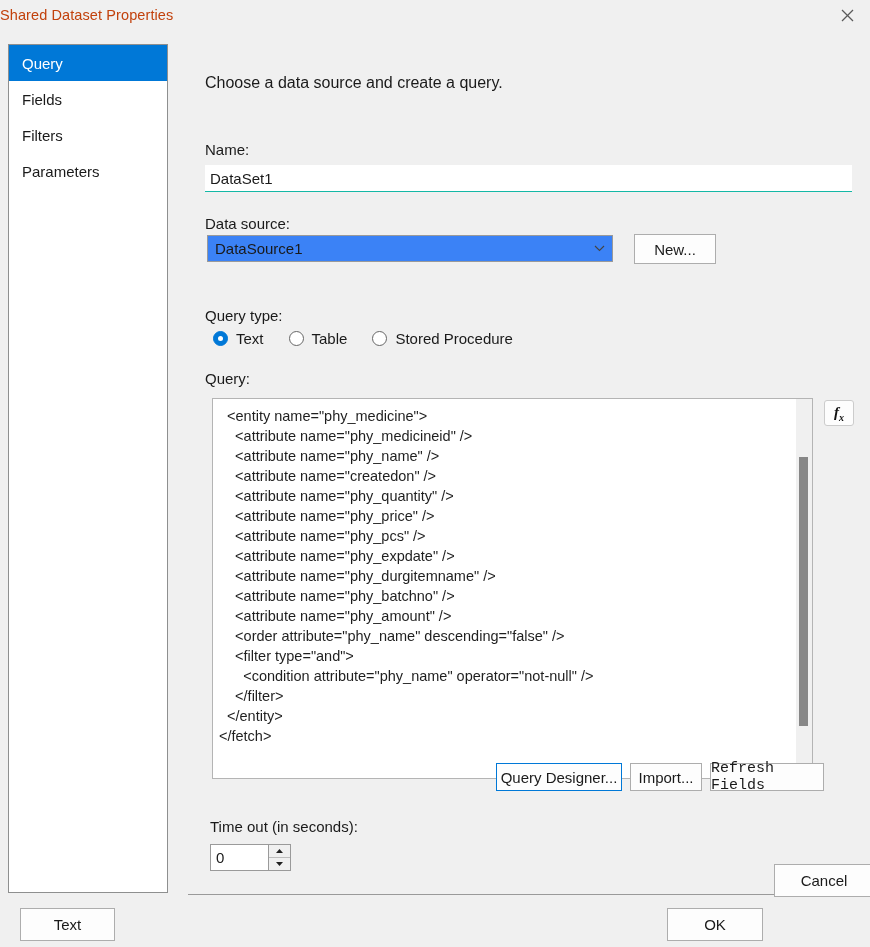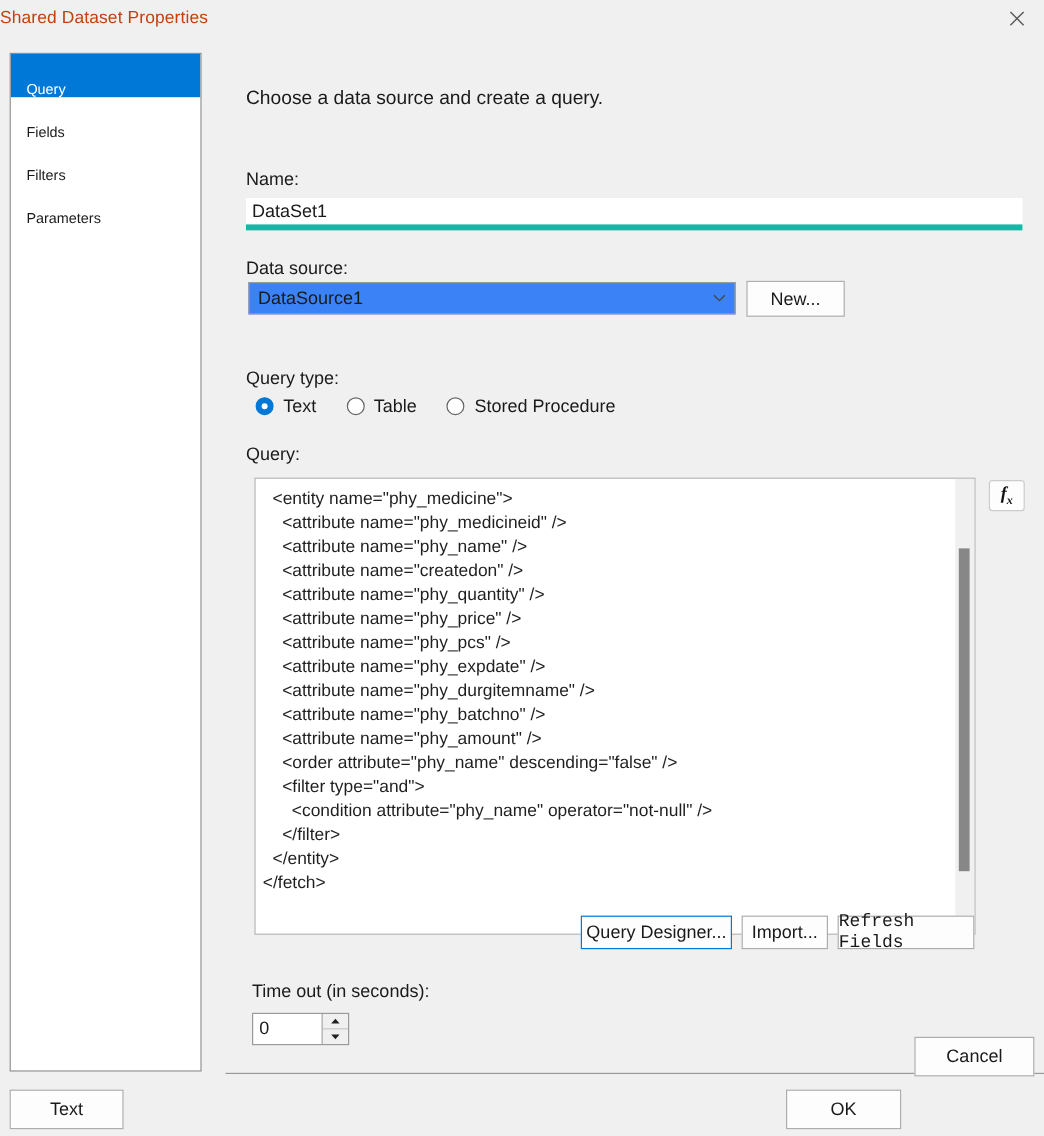--- a/index.html
+++ b/index.html
@@ -49,23 +49,23 @@
     left: 8px; top: 44px;
     width: 160px; height: 849px;
     background: #ffffff;
     border: 1px solid #8e8f8f;
     box-sizing: border-box;
     overflow: hidden;
   }
   .side-item {
     height: 36px;
     display: flex;
-    align-items: flex-end;
+    align-items: center;
     padding-left: 13px;
-    font-size: 12px;
+    font-size: 15px;
     color: #1a1a1a;
     cursor: pointer;
     box-sizing: border-box;
   }
   .side-item.selected {
     background: #0078d7;
     color: #ffffff;
   }
 
   
@@ -90,21 +90,21 @@
     color: #1a1a1a;
   }
 
   
   .name-input {
     position: absolute;
     left: 17px; top: 135px;
     width: 647px; height: 27px;
     background: #ffffff;
     border: none;
-    border-bottom: 5px solid #14b8a6;
+    border-bottom: 1px solid #14b8a6;
     box-sizing: border-box;
     font-family: "Liberation Sans", sans-serif;
     font-size: 15px;
     color: #1a1a1a;
     padding: 0 5px;
     outline: none;
   }
 
   
   .combo {
@@ -137,20 +137,21 @@
     border: 1px solid #adadad;
     box-sizing: border-box;
     font-family: "Liberation Sans", sans-serif;
     font-size: 15px;
     color: #1a1a1a;
     display: flex;
     align-items: center;
     justify-content: center;
     cursor: pointer;
     user-select: none;
+    margin-left: 12px;
   }
   .btn.focused {
     border: 1px solid #0078d7;
   }
   .btn-new {
     position: absolute;
     left: 434px; top: 204px;
     width: 82px; height: 30px;
   }
 

